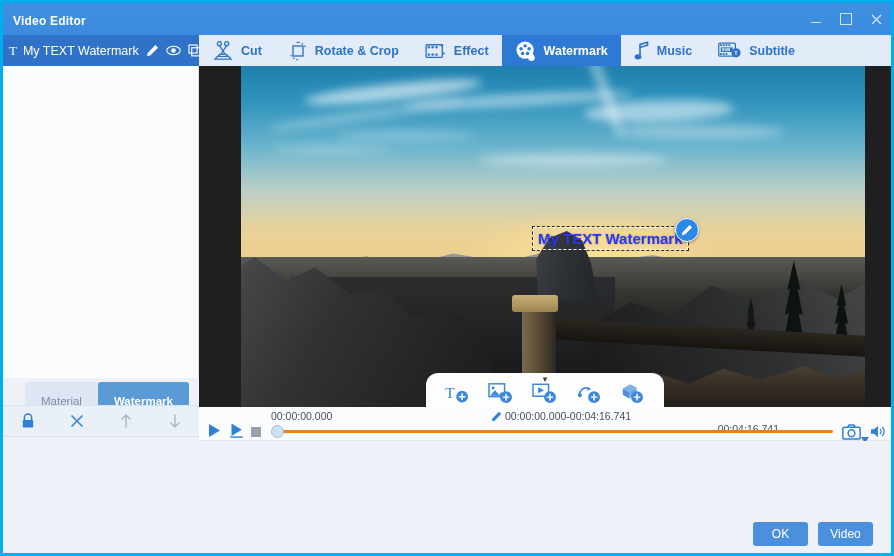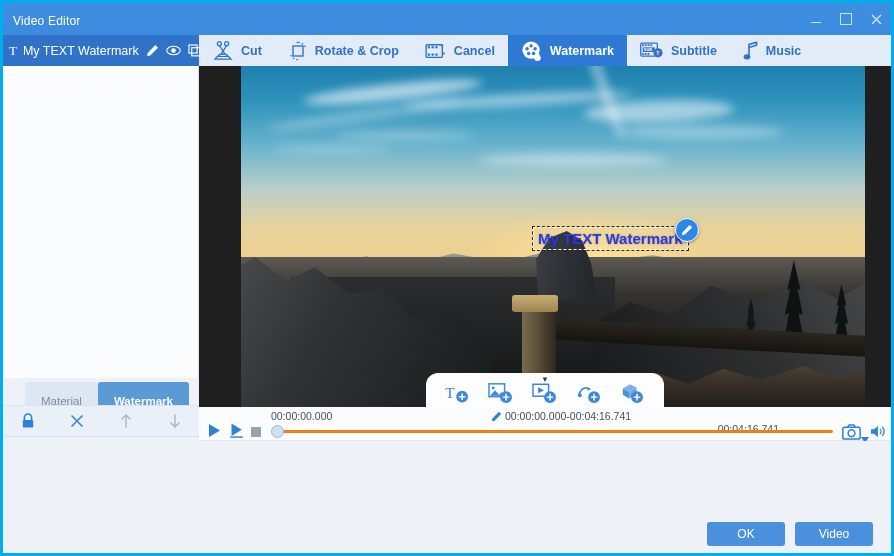--- a/index.html
+++ b/index.html
@@ -15,21 +15,21 @@
     background: #eef2f8;
     border: 3px solid #00aef0;
     border-radius: 3px;
     overflow: hidden;
   }
 
   
   .titlebar {
     position: absolute; left: 0; top: 0; width: 100%; height: 36px;
     background: linear-gradient(to bottom, #3f8fe0 0%, #3b8ade 100%);
-    display: flex; align-items: center;
+    display: flex; align-items: center; font-weight: bold;
   }
   .titlebar .title {
     color: #ffffff; font-size: 12px; margin-left: 10px; letter-spacing: .2px;
   }
   .wincontrols { margin-left: auto; display: flex; height: 100%; }
   .wincontrols div {
     width: 30px; height: 32px; display: flex; align-items: center; justify-content: center;
     color: #cfe4fa; font-size: 13px;
   }
   .wc-min::before { content: ""; display:block; width:10px; height:1px; background:#cfe4fa; margin-top:6px;}
@@ -237,21 +237,21 @@
     background:#eef2f8;
   }
 
   
   .footer {
     position:absolute; left:0; right:0; bottom:0; height:38px;
     background:#eef2f8; display:flex; align-items:center; justify-content:flex-end;
     padding-right: 18px; gap: 10px;
   }
   .btn {
-    width:78px; height:24px; border-radius:3px; border:none;
+    width:55px; height:24px; border-radius:3px; border:none;
     background:#4a90dd; color:#fff; font-size:12px; cursor:pointer;
     font-family:"Liberation Sans", sans-serif;
   }
 </style>
 </head>
 <body>
 
 <div id="app">
 
   <div class="titlebar">
@@ -359,66 +359,66 @@
           <rect x="2.8" y="4.6" width="2.6" height="2.4" fill="#2f72c7"></rect>
           <rect x="7" y="4.6" width="2.6" height="2.4" fill="#2f72c7"></rect>
           <rect x="11.2" y="4.6" width="2.6" height="2.4" fill="#2f72c7"></rect>
           <rect x="2.8" y="12.8" width="2.6" height="2.4" fill="#2f72c7"></rect>
           <rect x="7" y="12.8" width="2.6" height="2.4" fill="#2f72c7"></rect>
           <rect x="11.2" y="12.8" width="2.6" height="2.4" fill="#2f72c7"></rect>
           <text x="17" y="8" font-size="9" fill="#2f72c7">*</text>
           <text x="19" y="17" font-size="8" fill="#2f72c7">*</text>
         </svg>
       </span>
-      <span>Cancel</span>
+      <span>Effect</span>
     </div>
 
     <div class="tb-item active">
       <span class="tb-ico">
         <svg width="22" height="22" viewBox="0 0 24 24">
           <circle cx="11" cy="11" r="9.4" fill="#ffffff"></circle>
           <circle cx="11" cy="6.4" r="1.9" fill="#2d79d4"></circle>
           <circle cx="6.6" cy="9.6" r="1.9" fill="#2d79d4"></circle>
           <circle cx="15.4" cy="9.6" r="1.9" fill="#2d79d4"></circle>
           <circle cx="8.3" cy="14.8" r="1.9" fill="#2d79d4"></circle>
           <circle cx="13.7" cy="14.8" r="1.9" fill="#2d79d4"></circle>
           <path d="M18 13 C20.4 16.3 21.6 17.8 21.6 19.3 A3.3 3.3 0 0 1 14.4 19.3 C14.4 17.8 15.6 16.3 18 13 Z" fill="#ffffff"></path>
         </svg>
       </span>
       <span>Watermark</span>
+    </div>
+
+    <div class="tb-item">
+      <span class="tb-ico">
+        <svg width="16" height="20" viewBox="0 0 16 20">
+          <path d="M6 15.5 V3.4 L13.5 1.2 V4.2 L6 6.4" fill="none" stroke="#2f72c7" stroke-width="1.6"></path>
+          <ellipse cx="4" cy="15.8" rx="3.4" ry="2.6" fill="#2f72c7"></ellipse>
+        </svg>
+      </span>
+      <span>Music</span>
     </div>
 
     <div class="tb-item">
       <span class="tb-ico">
         <svg width="24" height="19" viewBox="0 0 26 20">
           <rect x="0.8" y="2" width="18" height="14" rx="1" fill="none" stroke="#2f72c7" stroke-width="1.4"></rect>
           <rect x="2.2" y="3.2" width="2" height="2" fill="#2f72c7"></rect>
           <rect x="5.2" y="3.2" width="2" height="2" fill="#2f72c7"></rect>
           <rect x="8.2" y="3.2" width="2" height="2" fill="#2f72c7"></rect>
           <rect x="11.2" y="3.2" width="2" height="2" fill="#2f72c7"></rect>
           <rect x="2.2" y="12.8" width="2" height="2" fill="#2f72c7"></rect>
           <rect x="5.2" y="12.8" width="2" height="2" fill="#2f72c7"></rect>
           <rect x="8.2" y="12.8" width="2" height="2" fill="#2f72c7"></rect>
           <rect x="3" y="6.6" width="13" height="5" fill="#2f72c7"></rect>
           <text x="4" y="10.8" font-size="4.4" fill="#ffffff" font-family="Liberation Sans">SUB</text>
           <circle cx="19.5" cy="12.5" r="5" fill="#2f72c7"></circle>
           <text x="17.6" y="15" font-size="6" fill="#ffffff" font-family="Liberation Sans">T</text>
         </svg>
       </span>
       <span>Subtitle</span>
-    </div>
-
-    <div class="tb-item">
-      <span class="tb-ico">
-        <svg width="16" height="20" viewBox="0 0 16 20">
-          <path d="M6 15.5 V3.4 L13.5 1.2 V4.2 L6 6.4" fill="none" stroke="#2f72c7" stroke-width="1.6"></path>
-          <ellipse cx="4" cy="15.8" rx="3.4" ry="2.6" fill="#2f72c7"></ellipse>
-        </svg>
-      </span>
-      <span>Music</span>
     </div>
   </div>
 
   <div class="preview">
     <div class="video">
       <div class="vid-sky">
         <div class="cloud c1"></div>
           <div class="cloud c2"></div>
           <div class="cloud c3"></div>
         <div class="cloud c4"></div>

